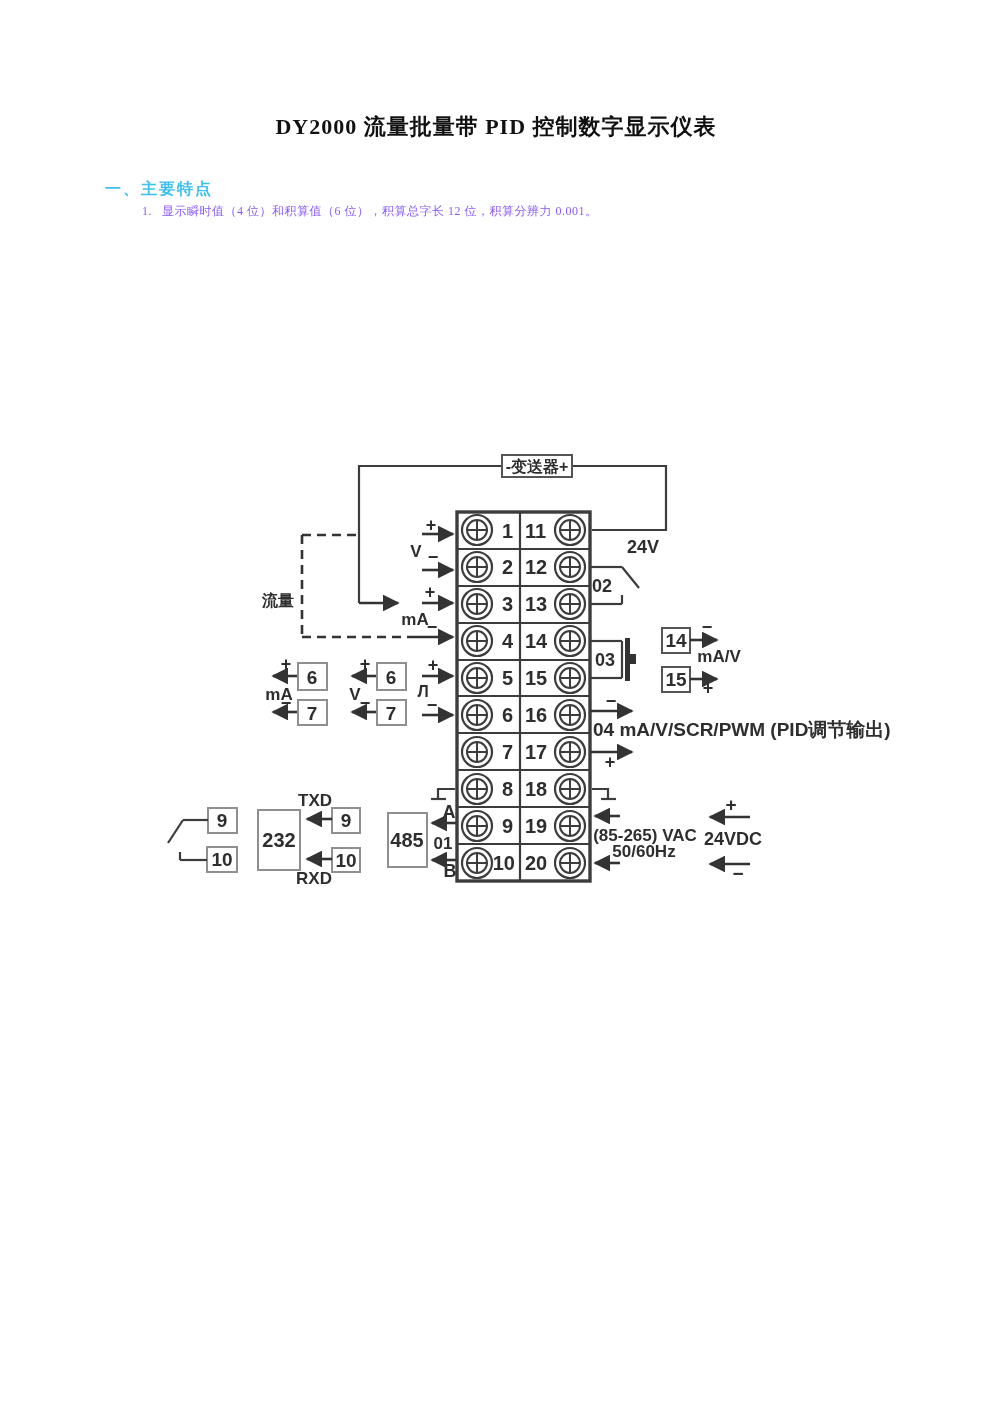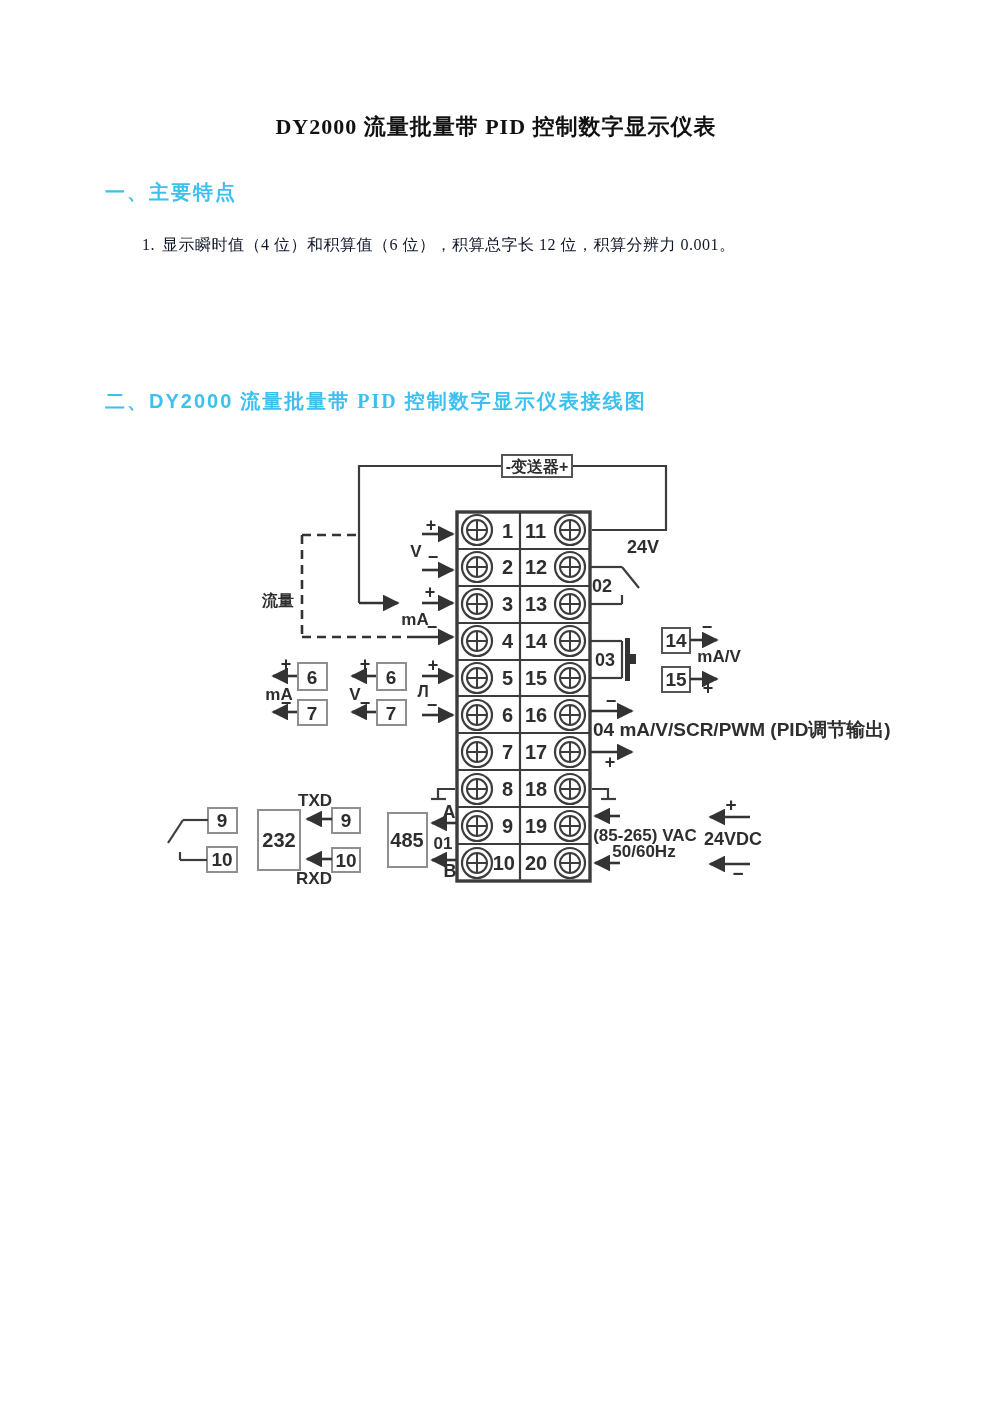--- a/index.html
+++ b/index.html
@@ -6,26 +6,26 @@
   .page{
     position:relative;width:992px;height:1403px;background:#ffffff;
     font-family:"Liberation Serif", serif;color:#1c1c1c;overflow:hidden;
     margin:0 auto;
   }
   .doc-title{
     position:absolute;top:112px;left:0;width:100%;text-align:center;
     font-size:22px;font-weight:bold;letter-spacing:1px;color:#111;
   }
   .sec-heading{
-    position:absolute;left:105px;font-size:20px;font-weight:bold;
+    position:absolute;left:105px;font-size:16px;font-weight:bold;
     letter-spacing:2px;
   }
   .h1{top:179px;}
   .h2{top:388px;}
-  .feature-list{position:absolute;left:142px;top:197px;font-size:16px;color:#0f172a;margin-top:34px;}
+  .feature-list{position:absolute;left:142px;top:197px;font-size:12px;color:#8b5cf6;}
   .feature-item{height:28px;line-height:28px;letter-spacing:0.5px;white-space:nowrap;}
   .feature-item .num{display:inline-block;width:20px;}
   .diagram{position:absolute;left:150px;top:440px;}
   
   .w{stroke:#3c3c3c;stroke-width:2.2;fill:none;}
   .arr{stroke:#333;stroke-width:2.6;fill:none;marker-end:url(#am);}
   .dash{stroke:#333;stroke-width:2.6;fill:none;stroke-dasharray:9 6;}
   .gb{fill:#ffffff;stroke:#8f8f8f;stroke-width:2;}
   .db{fill:#ffffff;stroke:#555;stroke-width:2;}
   .t{font-family:"Liberation Sans", sans-serif;font-weight:bold;fill:#2e2e2e;}
@@ -39,23 +39,20 @@
 <div class="page">
 
   <div class="doc-title">DY2000 流量批量带 PID 控制数字显示仪表</div>
 
   <div class="sec-heading h1" style="color:#3ec0ef;">一、主要特点</div>
 
   <div class="feature-list">
     <div class="feature-item"><span class="num">1.</span><span>显示瞬时值（4 位）和积算值（6 位），积算总字长 12 位，积算分辨力 0.001。</span></div>
   </div>
 
-  <div class="sec-heading h2" style="color:#3ec0ef;">
-    <span>二、</span><span style="font-family:'Liberation Sans',sans-serif;">DY2000</span><span> 流量批量带 PID 控制数字显示仪表接线图</span>
-  </div>
 
   <svg class="diagram" width="740" height="460" viewBox="0 0 740 460" xmlns="http://www.w3.org/2000/svg">
     <defs>
       <marker id="am" viewBox="0 0 10 10" refX="9" refY="5" markerWidth="6.5" markerHeight="6.5" orient="auto-start-reverse">
         <path d="M0,0 L10,5 L0,10 z" fill="#333"></path>
       </marker>
       <g id="screw">
         <circle r="15" fill="#fff" stroke="#3c3c3c" stroke-width="2.2"></circle>
         <circle r="10" fill="none" stroke="#3c3c3c" stroke-width="2"></circle>
         <line x1="-10" y1="0" x2="10" y2="0" stroke="#3c3c3c" stroke-width="2"></line>

